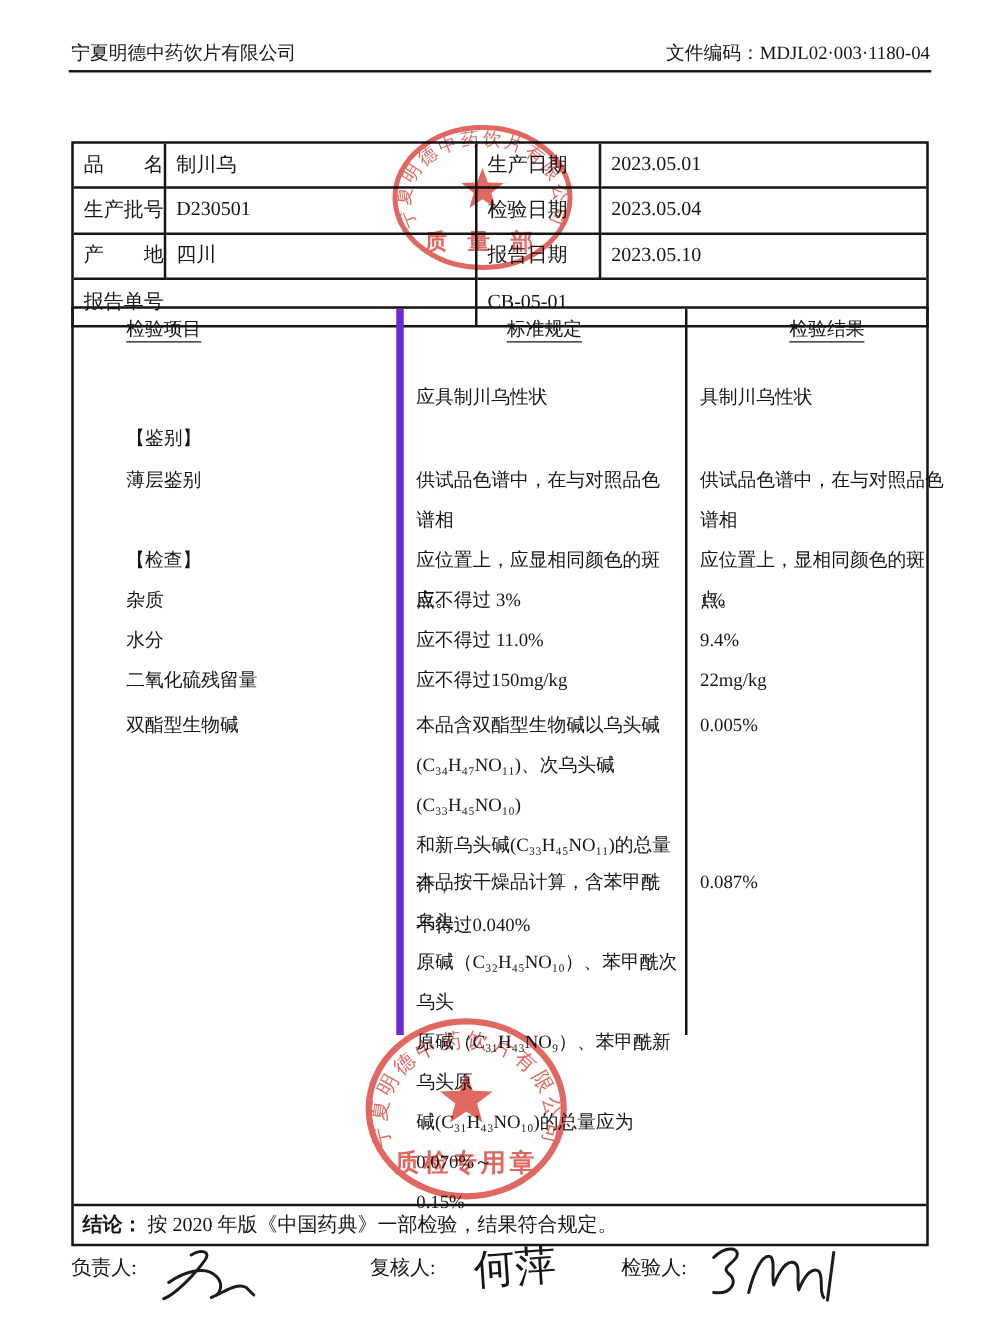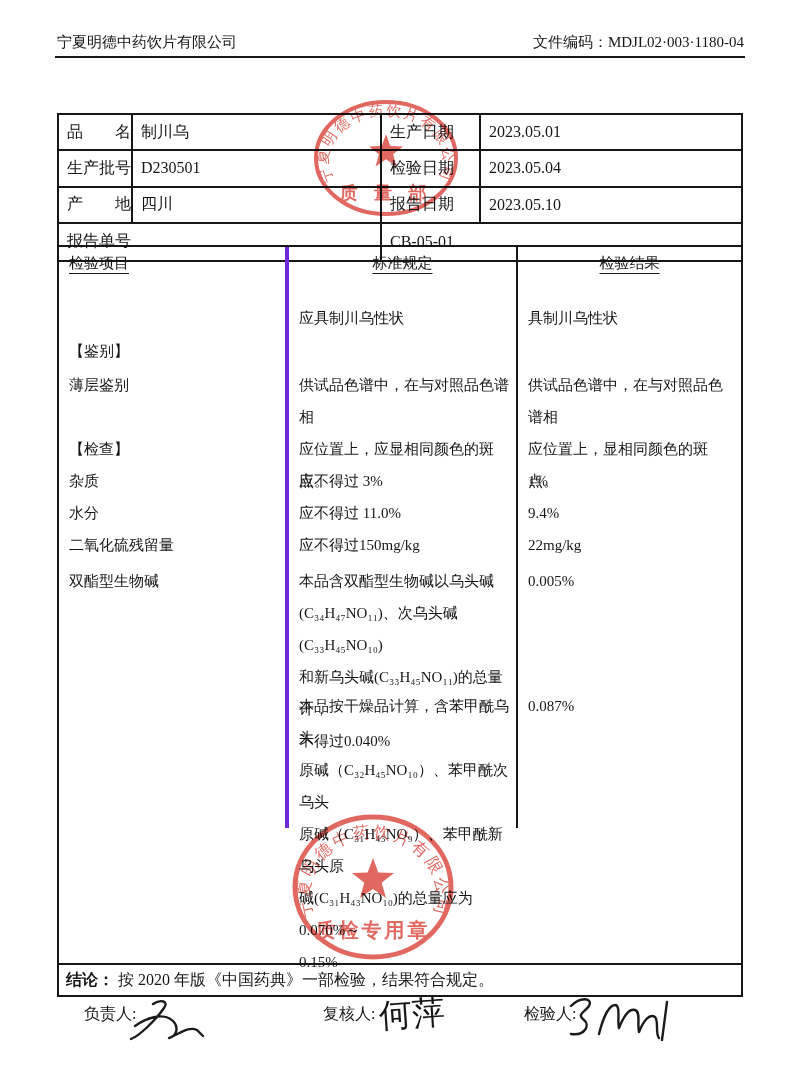--- a/index.html
+++ b/index.html
@@ -27,38 +27,38 @@
   .cell.nr { border-right:none; }
   .cell.nb { border-bottom:none; }
   .cell.span2a { grid-column:1 / 3; }
   .cell.span2b { grid-column:3 / 5; }
 
   
   .main-table {
     position:absolute; left:57px; top:245px; width:686px; height:752px;
     border:2px solid #161616; box-sizing:border-box; font-size:15px;
   }
-  .mt-col { position:absolute; top:0; height:581px; box-sizing:border-box; }
+  .mt-col { position:absolute; top:0; height:581px; box-sizing:border-box;margin-left:32px; }
   .mt-col.c1 { left:0; width:226px; }
-  .mt-col.c2 { left:226px; width:231px; border-left:4px solid #6d28d9; }
+  .mt-col.c2 { left:226px; width:231px; border-left:6px solid #6d28d9; }
   .mt-col.c3 { left:457px; width:225px; border-left:2px solid #161616; }
   .col-head { position:absolute; top:7px; left:0; width:100%; text-align:center; }
   .col-head span { text-decoration:underline; text-underline-offset:5px; }
   .col-head.lft { width:auto; left:10px; text-align:left; }
   .entry { position:absolute; left:10px; right:6px; line-height:32px; white-space:pre-line; }
   .conclusion-row {
     position:absolute; left:0; right:0; bottom:0; height:32px;
     border-top:2px solid #161616; display:flex; align-items:center;
     padding-left:7px; font-size:16px; box-sizing:border-box;
   }
   .conclusion-row b { margin-right:4px; }
 
   
   .sign-row { position:absolute; left:57px; top:998px; width:700px; height:60px; font-size:16px; }
-  .sign-label { position:absolute; top:6px;margin-left:27px; }
+  .sign-label { position:absolute; top:6px; }
   .sig-svg { position:absolute; }
   .sig-svg path { fill:none; stroke:#1b1b1b; stroke-width:2.4; stroke-linecap:round; stroke-linejoin:round; }
   .sig-text { position:absolute; left:322px; top:-6px; font-size:33px; font-weight:500;
               transform:rotate(-4deg); font-family:"Liberation Serif","DejaVu Serif",serif; }
 
   
   .stamp { position:absolute; opacity:.82; mix-blend-mode:multiply; pointer-events:none; }
   .stamp text { font-family:"Liberation Serif","DejaVu Serif",serif; }
 </style>
 </head>

